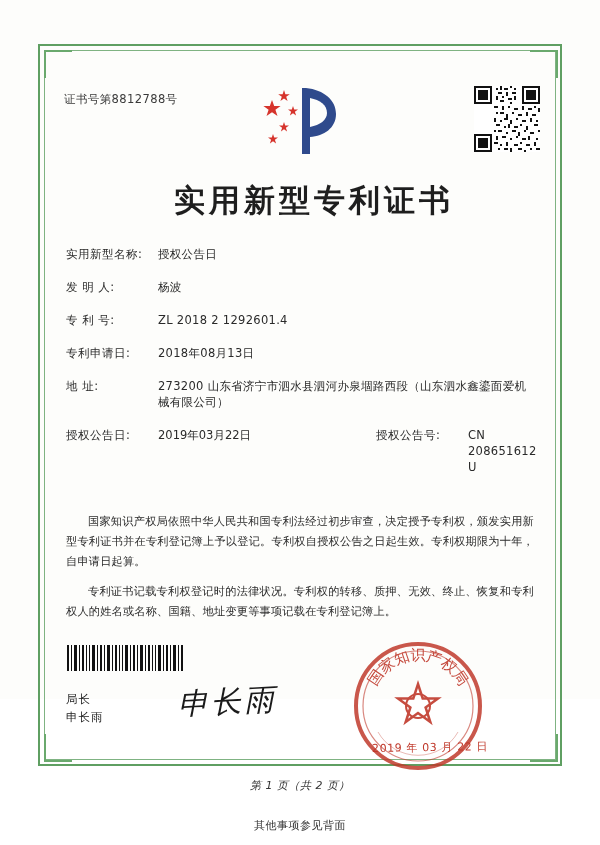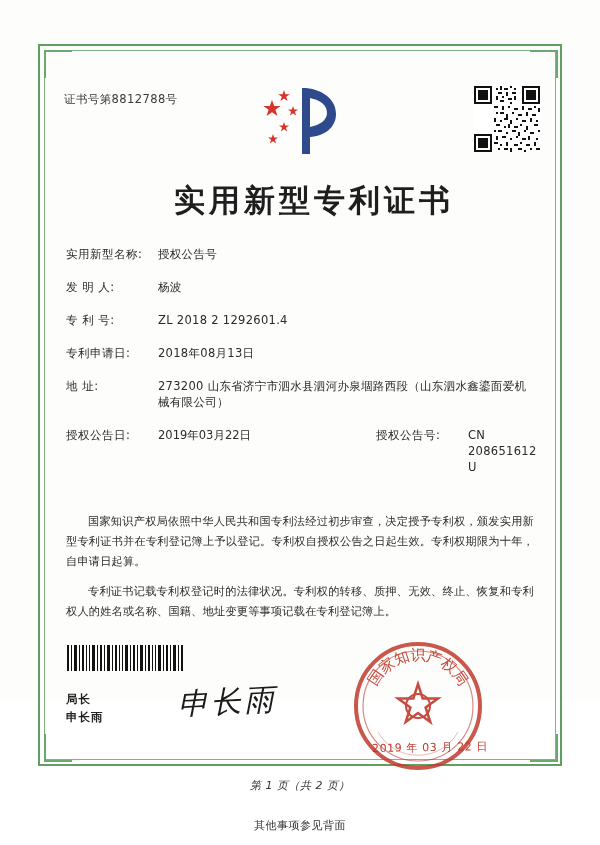--- a/index.html
+++ b/index.html
@@ -154,21 +154,20 @@
   }
 
   
   .sig-block {
     position: absolute;
     left: 66px; top: 690px;
     font-size: 11.5px;
     line-height: 18px;
     letter-spacing: 1px;
     color: #222;
-    font-weight: bold;
   }
   .signature {
     position: absolute;
     left: 178px; top: 682px;
     font-family: "DejaVu Serif", "Liberation Serif", serif;
     font-size: 30px;
     font-style: italic;
     color: #1a1a1a;
     letter-spacing: 3px;
     transform: rotate(-3deg);
@@ -327,21 +326,21 @@
       <rect x="31" y="31" width="2" height="1"></rect>
     </g>
   </svg>
 
   <div class="title">实用新型专利证书</div>
 
   <div class="fields">
 
     <div class="field-row">
       <div class="field-label">实用新型名称:</div>
-      <div class="field-value">授权公告号</div>
+      <div class="field-value">授权公告日</div>
     </div>
 
     <div class="field-row">
       <div class="field-label">发 明 人:</div>
       <div class="field-value">杨波</div>
     </div>
 
     <div class="field-row">
       <div class="field-label">专 利 号:</div>
       <div class="field-value">ZL 2018 2 1292601.4</div>

